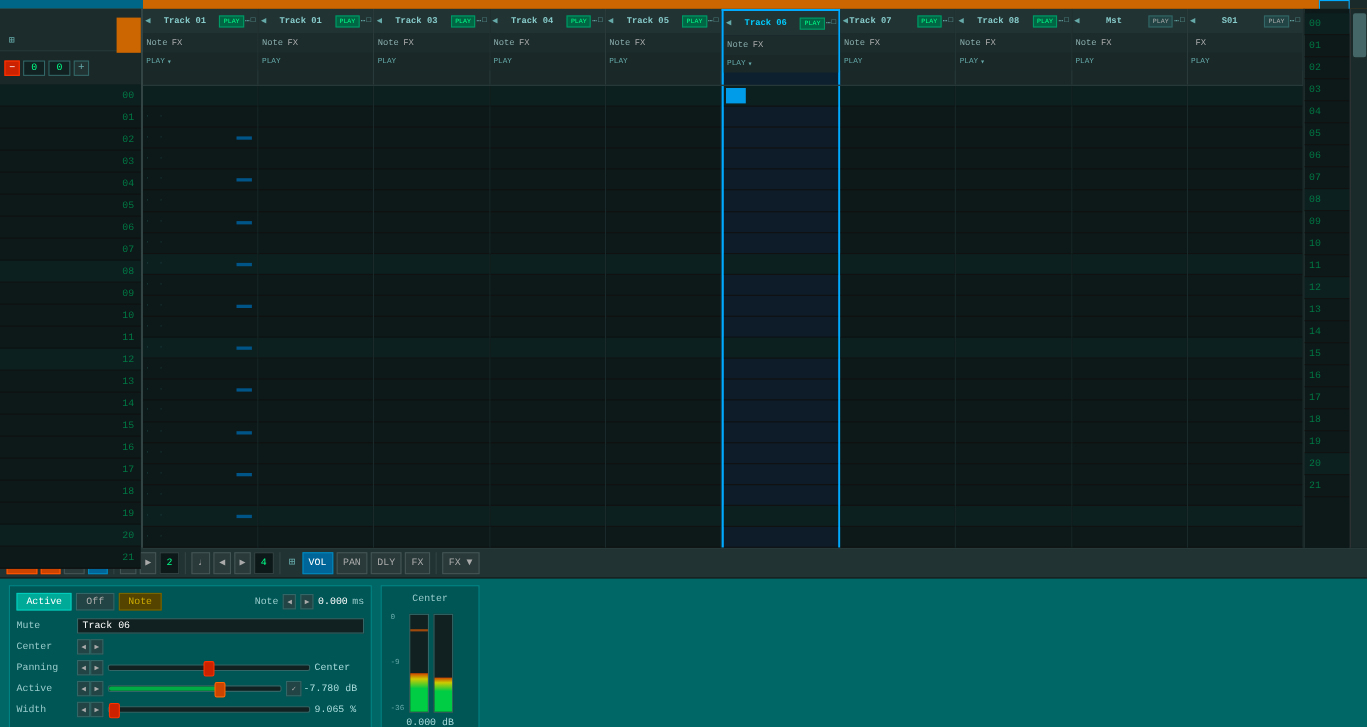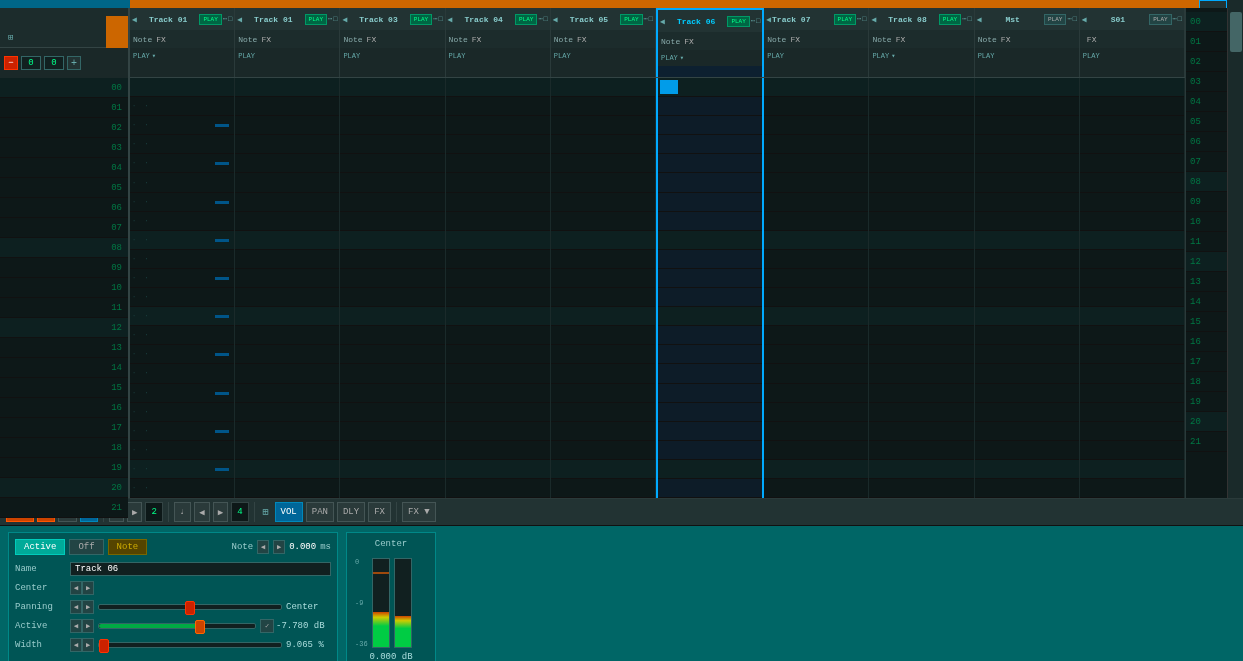--- a/index.html
+++ b/index.html
@@ -645,21 +645,21 @@
         <div style="flex:1;"></div>
 
         <span style="color:#99cccc;font-size:9px;">Note</span>
         <div style="background:#224444;border:1px solid #336666;color:#aaa;font-size:7px;width:12px;height:14px;display:flex;align-items:center;justify-content:center;cursor:pointer;">◀</div>
         <div style="background:#224444;border:1px solid #336666;color:#aaa;font-size:7px;width:12px;height:14px;display:flex;align-items:center;justify-content:center;cursor:pointer;">▶</div>
         <span style="color:#fff;font-size:9px;">0.000</span>
         <span style="color:#99cccc;font-size:9px;">ms</span>
       </div>
 
       <div style="display:flex;align-items:center;height:16px;margin-bottom:3px;">
-        <span style="color:#99cccc;font-size:9px;width:55px;">Name</span>
+        <span style="color:#99cccc;font-size:9px;width:55px;">Mute</span>
         <div style="background:#112020;border:1px solid #336666;color:#fff;font-size:9px;flex:1;height:14px;display:flex;align-items:center;padding:0 4px;cursor:text;">Track 06</div>
       </div>
 
       <div style="display:flex;align-items:center;height:16px;margin-bottom:3px;">
         <span style="color:#99cccc;font-size:9px;width:55px;">Center</span>
         <div style="background:#224444;border:1px solid #336666;color:#aaa;font-size:7px;width:12px;height:14px;display:flex;align-items:center;justify-content:center;cursor:pointer;">◀</div>
         <div style="background:#224444;border:1px solid #336666;color:#aaa;font-size:7px;width:12px;height:14px;display:flex;align-items:center;justify-content:center;cursor:pointer;">▶</div>
       </div>
 
       <div style="display:flex;align-items:center;height:16px;margin-bottom:3px;">

